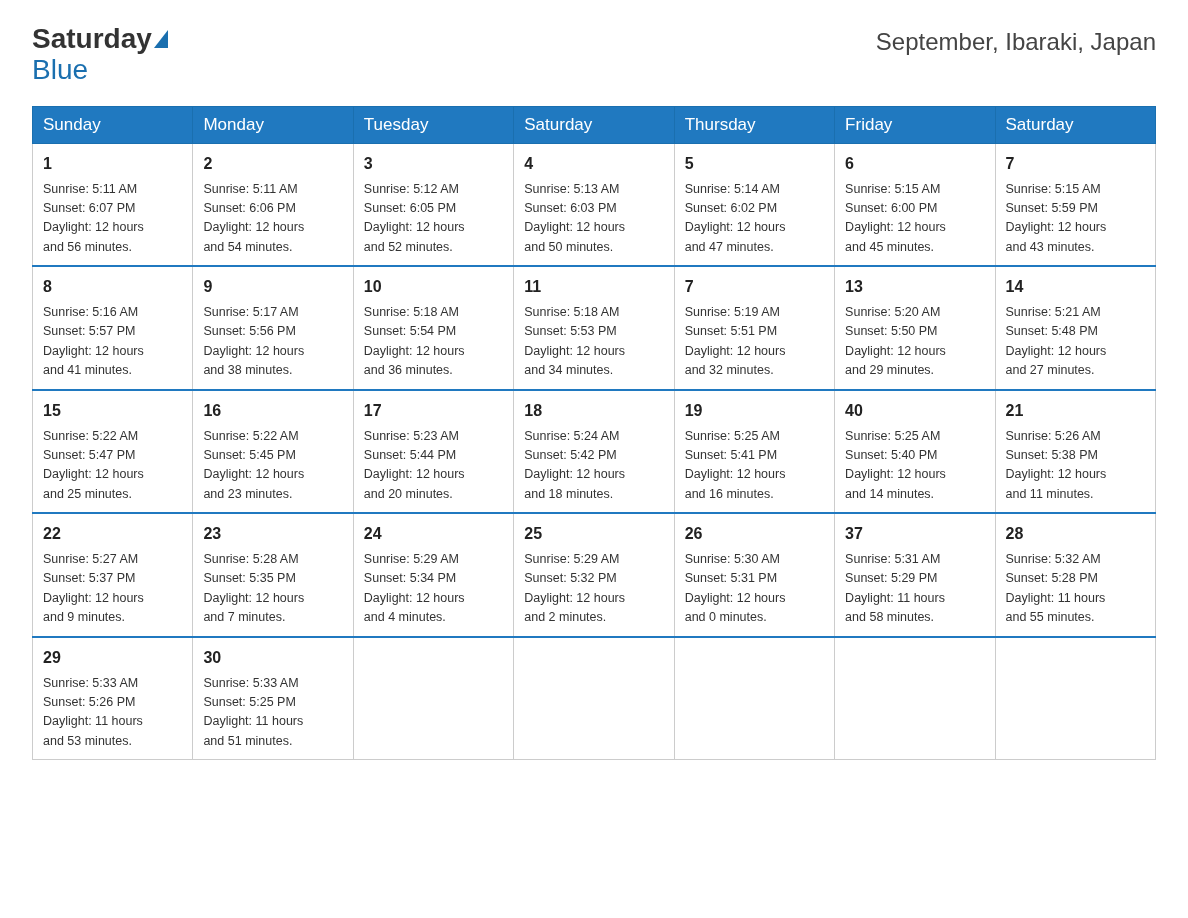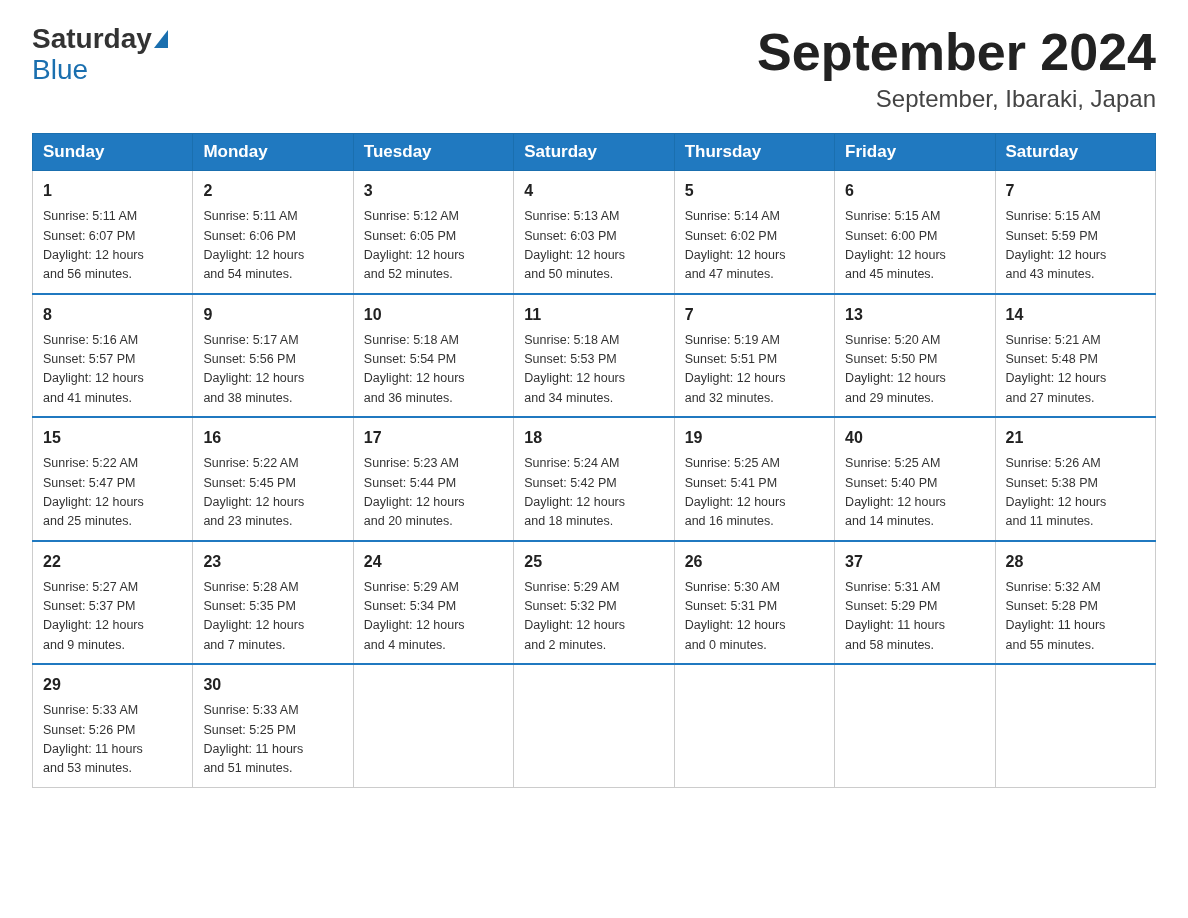--- a/index.html
+++ b/index.html
@@ -63,21 +63,21 @@
       width: 100%;
       border-collapse: collapse;
       border: 1px solid #aaa;
     }
     .calendar-table th {
       background-color: #2079c0;
       color: #ffffff;
       text-align: left;
       padding: 8px 10px;
       font-size: 17px;
-      font-weight: bold;
+      font-weight: normal;
       border: 1px solid #1a6faf;
     }
     .calendar-table td {
       vertical-align: top;
       padding: 8px 10px;
       border: 1px solid #ccc;
       width: calc(100% / 7);
       min-height: 90px;
       font-size: 13px;
       color: #333;
@@ -109,21 +109,20 @@
   <div class="logo">
     <div class="logo-text">
       <span class="logo-general">Saturday</span>
       <span class="logo-triangle"></span>
     </div>
     <div>
       <span class="logo-blue">Blue</span>
     </div>
   </div>
   <div class="title-section">
-    <div class="month-title">September 2024</div>
     <div class="location-title">September, Ibaraki, Japan</div>
   </div>
 </div>
 
 <table class="calendar-table">
   <thead>
     <tr>
     <th>Sunday</th>
         <th>Monday</th>
         <th>Tuesday</th>

